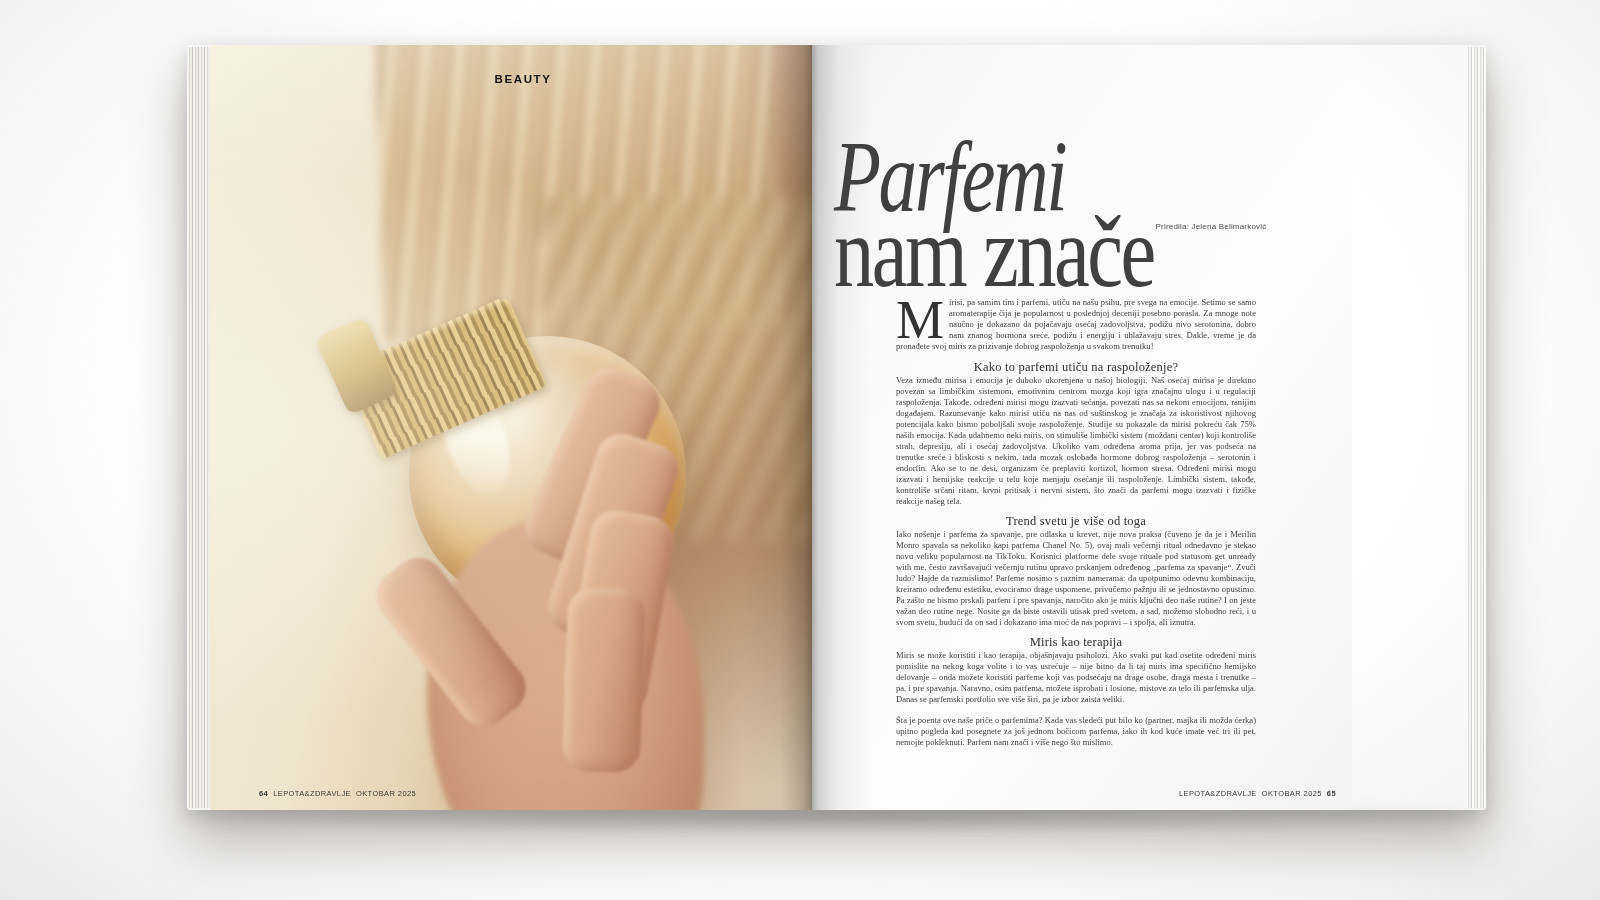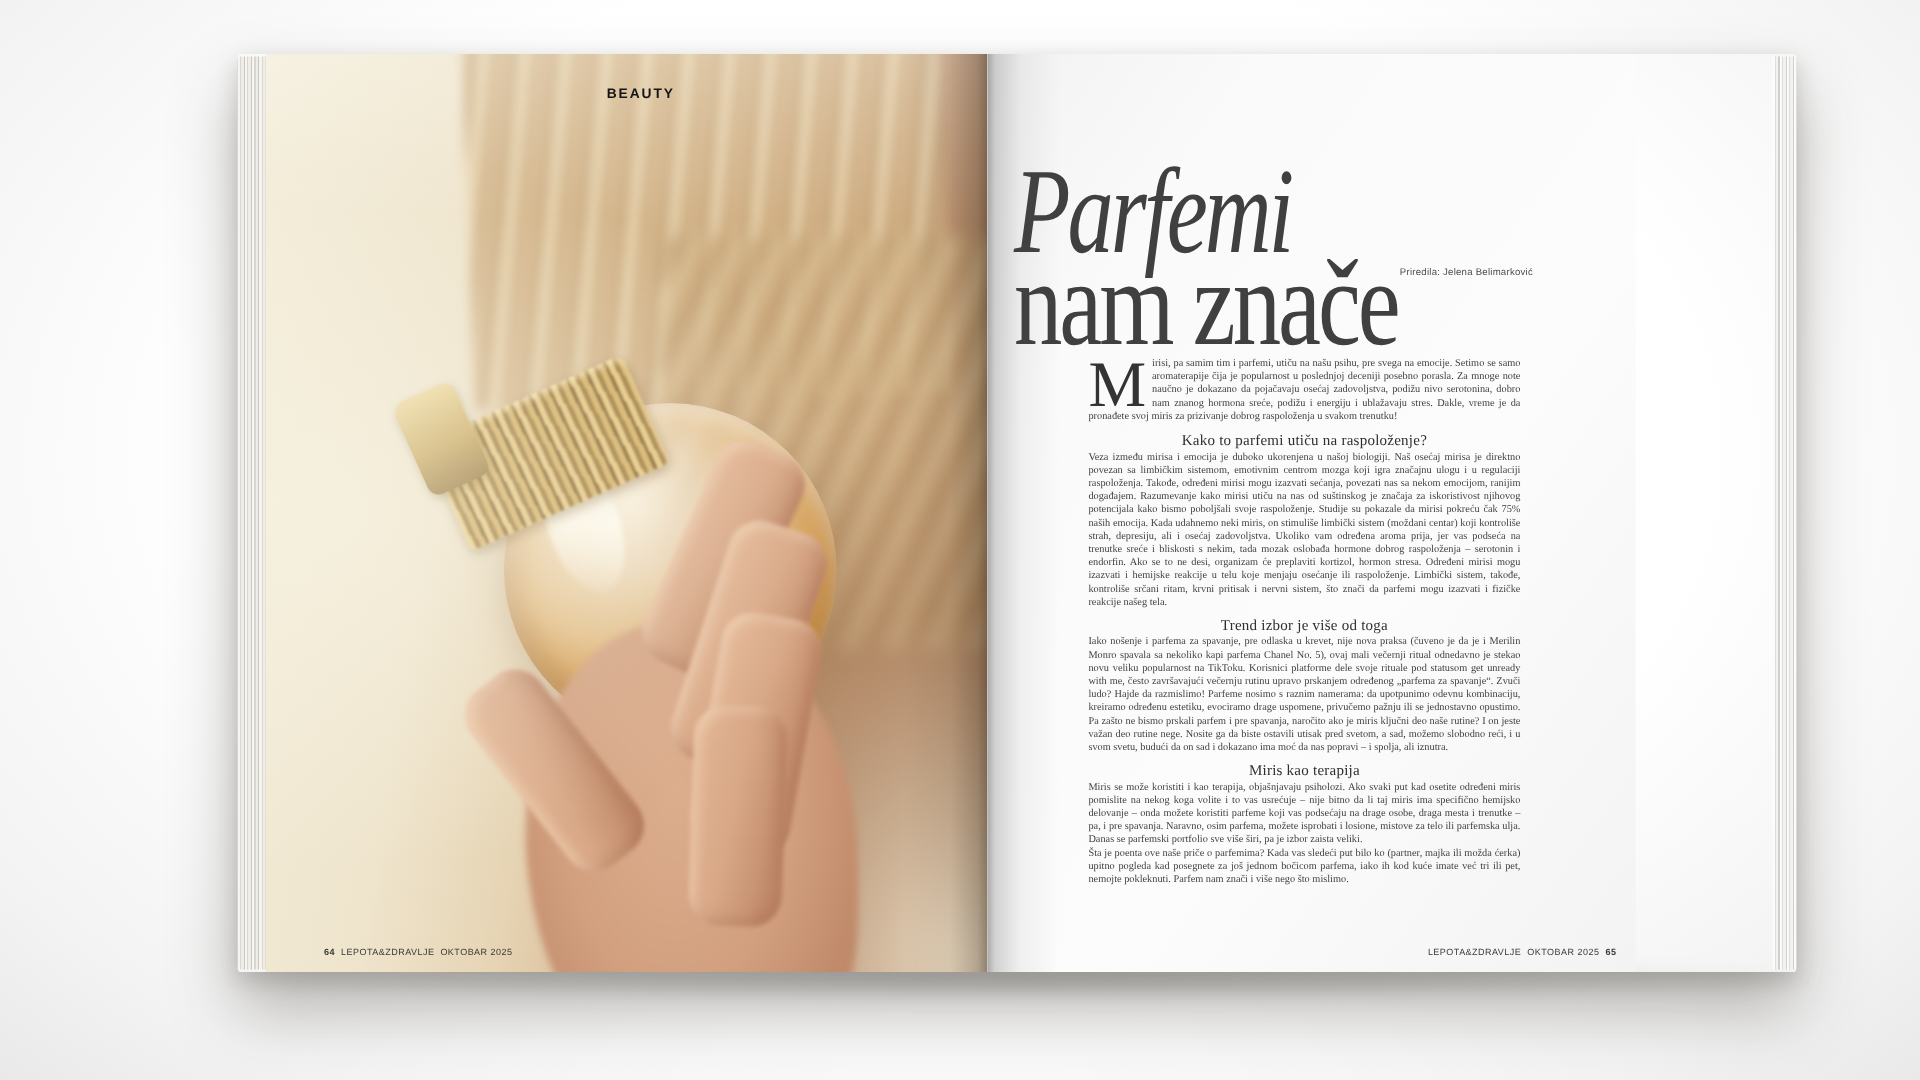--- a/index.html
+++ b/index.html
@@ -4,21 +4,21 @@
 <style>
   * { margin: 0; padding: 0; box-sizing: border-box; }
   html, body { width: 1600px; height: 900px; overflow: hidden; }
   body {
     font-family: "Liberation Serif", serif;
     background: radial-gradient(ellipse at 50% 42%, #ffffff 55%, #f3f3f3 85%, #e9e9e9 100%);
     position: relative;
   }
 
   .spread {
-    position: absolute; left: 198px; top: 45px; width: 1299px; height: 765px;
+    position: absolute; left: 187px; top: 45px; width: 1299px; height: 765px;
     box-shadow: 0 30px 55px rgba(60,55,45,0.35), 0 6px 18px rgba(60,55,45,0.18);
     border-radius: 3px;
   }
   .spread::after { 
     content: ""; position: absolute; left: -40px; right: -40px; bottom: -26px; height: 40px;
     background: radial-gradient(ellipse at 50% 50%, rgba(0,0,0,0.18), rgba(0,0,0,0) 70%);
     z-index: -1; filter: blur(6px);
   }
 
   
@@ -164,21 +164,21 @@
   }
   .lead { margin-bottom: 10px; }
   .dropcap { float: left; font-size: 54px; line-height: 42px; padding: 2px 5px 0 0; color: #333; }
   .sec-head { font-size: 12.5px; font-weight: normal; color: #2e2e2e; letter-spacing: 0.2px;
     margin: 9px 0 2px; text-align: center; }
   .pullquote {
     float: left; width: 124px; min-height: 168px; margin: 4px 12px 2px 0; padding-top: 8px;
     font-size: 18.5px; line-height: 21.5px; text-align: center; color: #6f6f6f;
     letter-spacing: 0.4px;
   }
-  .closing { clear: both; }
+  .closing { clear: both; margin-top: 10px; }
 
   .pg-footer-right { position: absolute; right: 16px; bottom: 12px;
     font-family: "Liberation Sans", sans-serif; font-size: 7.5px; color: #3a3a38;
     letter-spacing: 0.4px; display: flex; gap: 5px; align-items: baseline;
   }
 </style>
 </head>
 <body>
 
 <div class="spread">
@@ -224,21 +224,21 @@
     <div class="byline">Priredila: Jelena Belimarković</div>
 
     <div class="article">
       <p class="lead"><span class="dropcap">M</span><span>irisi, pa samim tim i parfemi, utiču na našu psihu, pre svega na emocije. Setimo se samo aromaterapije čija je popularnost u poslednjoj deceniji posebno porasla. Za mnoge note naučno je dokazano da pojačavaju osećaj zadovoljstva, podižu nivo serotonina, dobro nam znanog hormona sreće, podižu i energiju i ublažavaju stres. Dakle, vreme je da pronađete svoj miris za prizivanje dobrog raspoloženja u svakom trenutku!</span></p>
 
       <h3 class="sec-head">Kako to parfemi utiču na raspoloženje?</h3>
       <p>Veza između mirisa i emocija je duboko ukorenjena u našoj biologiji. Naš osećaj mirisa je direktno povezan sa limbičkim sistemom, emotivnim centrom mozga koji igra značajnu ulogu i u regulaciji raspoloženja. Takođe, određeni mirisi mogu izazvati sećanja, povezati nas sa nekom emocijom, ranijim događajem. Razumevanje kako mirisi utiču na nas od suštinskog je značaja za iskoristivost njihovog potencijala kako bismo poboljšali svoje raspoloženje. Studije su pokazale da mirisi pokreću čak 75% naših emocija. Kada udahnemo neki miris, on stimuliše limbički sistem (moždani centar) koji kontroliše strah, depresiju, ali i osećaj zadovoljstva. Ukoliko vam određena aroma prija, jer vas podseća na trenutke sreće i bliskosti s nekim, tada mozak oslobađa hormone dobrog raspoloženja – serotonin i endorfin. Ako se to ne desi, organizam će preplaviti kortizol, hormon stresa. Određeni mirisi mogu izazvati i hemijske reakcije u telu koje menjaju osećanje ili raspoloženje. Limbički sistem, takođe, kontroliše srčani ritam, krvni pritisak i nervni sistem, što znači da parfemi mogu izazvati i fizičke reakcije našeg tela.</p>
 
       <div class="flow">
 
-        <h3 class="sec-head">Trend izbor je više od toga</h3>
+        <h3 class="sec-head">Trend svetu je više od toga</h3>
         <p>Iako nošenje i parfema za spavanje, pre odlaska u krevet, nije nova praksa (čuveno je da je i Merilin Monro spavala sa nekoliko kapi parfema Chanel No. 5), ovaj mali večernji ritual odnedavno je stekao novu veliku popularnost na TikToku. Korisnici platforme dele svoje rituale pod statusom get unready with me, često završavajući večernju rutinu upravo prskanjem određenog „parfema za spavanje“. Zvuči ludo? Hajde da razmislimo! Parfeme nosimo s raznim namerama: da upotpunimo odevnu kombinaciju, kreiramo određenu estetiku, evociramo drage uspomene, privučemo pažnju ili se jednostavno opustimo. Pa zašto ne bismo prskali parfem i pre spavanja, naročito ako je miris ključni deo naše rutine? I on jeste važan deo rutine nege. Nosite ga da biste ostavili utisak pred svetom, a sad, možemo slobodno reći, i u svom svetu, budući da on sad i dokazano ima moć da nas popravi – i spolja, ali iznutra.</p>
 
         <h3 class="sec-head">Miris kao terapija</h3>
         <p>Miris se može koristiti i kao terapija, objašnjavaju psiholozi. Ako svaki put kad osetite određeni miris pomislite na nekog koga volite i to vas usrećuje – nije bitno da li taj miris ima specifično hemijsko delovanje – onda možete koristiti parfeme koji vas podsećaju na drage osobe, draga mesta i trenutke – pa, i pre spavanja. Naravno, osim parfema, možete isprobati i losione, mistove za telo ili parfemska ulja. Danas se parfemski portfolio sve više širi, pa je izbor zaista veliki.</p>
       </div>
 
       <p class="closing">Šta je poenta ove naše priče o parfemima? Kada vas sledeći put bilo ko (partner, majka ili možda ćerka) upitno pogleda kad posegnete za još jednom bočicom parfema, iako ih kod kuće imate već tri ili pet, nemojte pokleknuti. Parfem nam znači i više nego što mislimo.</p>
     </div>
 
     <div class="pg-footer-right">

